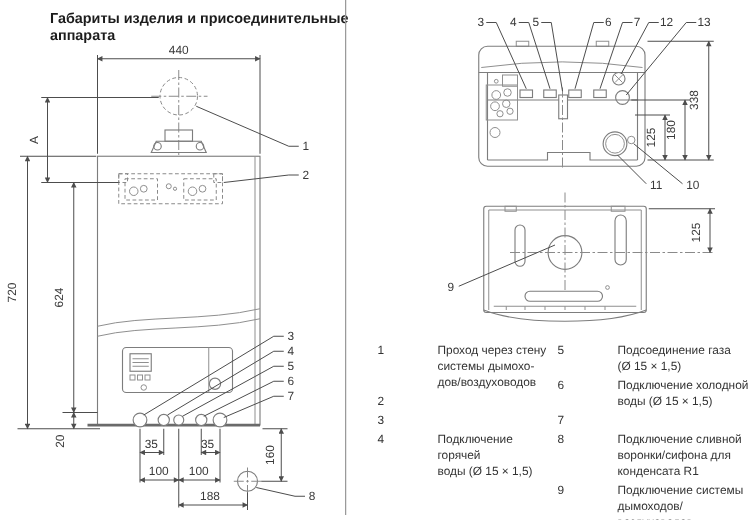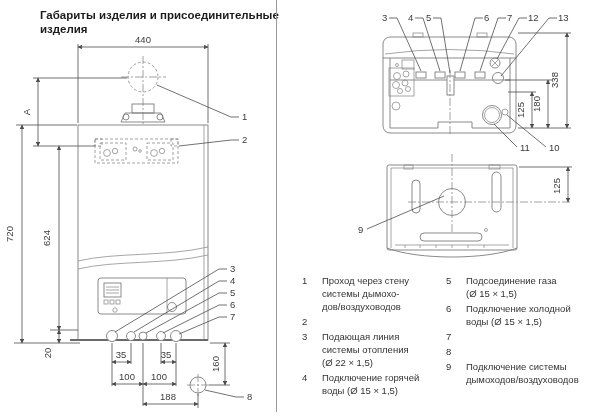--- a/index.html
+++ b/index.html
@@ -16,30 +16,30 @@
   .dash{stroke:#8a8a8a;stroke-width:0.8;fill:none;stroke-dasharray:3 2;}
   .cl{stroke:#8a8a8a;stroke-width:0.8;fill:none;stroke-dasharray:8 2 2 2;}
   .dim{stroke:#4d4d4d;stroke-width:0.8;fill:none;}
   .wht{fill:#ffffff;}
   
   .leg-col{position:absolute;top:274px;font-size:9.5px;color:#333;line-height:13px;}
   #leg1{left:296px;width:142px;}
   #leg2{left:440px;width:160px;}
   .leg-item{display:flex;margin-bottom:2px;}
   .leg-num{flex:none;width:20px;padding-left:6px;}
-  .leg-text{flex:1;}
+  .leg-text{flex:1;margin-left:28px;}
 </style>
 </head>
 <body>
 
 <div id="page">
 
   <div id="title">
     <div>Габариты изделия и присоединительные</div>
-    <div>изделия</div>
+    <div>аппарата</div>
   </div>
 
   <div id="divider"></div>
 
   <svg style="left:0;top:0" width="276" height="416" viewBox="0 0 276 416">
     <defs>
       <marker id="a1" viewBox="0 0 10 10" refX="9" refY="5" markerWidth="7.5" markerHeight="5.5" orient="auto-start-reverse">
           <path d="M0,0 L10,5 L0,10 z" fill="#4d4d4d"></path>
         </marker>
     </defs>
@@ -309,41 +309,41 @@
     <div id="leg1" class="leg-col">
         <div class="leg-item">
           <span class="leg-num">1</span>
           <span class="leg-text">Проход через стену<br>системы дымохо-<br>дов/воздуховодов</span>
         </div>
         <div class="leg-item">
           <span class="leg-num">2</span>
         </div>
         <div class="leg-item">
           <span class="leg-num">3</span>
-          <span class="leg-text">Подающая линия<br>системы отопления<br>(Ø 22 × 1,5)</span>
         </div>
         <div class="leg-item">
           <span class="leg-num">4</span>
           <span class="leg-text">Подключение горячей<br>воды (Ø 15 × 1,5)</span>
         </div>
       </div>
     <div id="leg2" class="leg-col">
         <div class="leg-item">
           <span class="leg-num">5</span>
           <span class="leg-text">Подсоединение газа<br>(Ø 15 × 1,5)</span>
         </div>
         <div class="leg-item">
           <span class="leg-num">6</span>
           <span class="leg-text">Подключение холодной<br>воды (Ø 15 × 1,5)</span>
         </div>
         <div class="leg-item">
           <span class="leg-num">7</span>
         </div>
         <div class="leg-item">
           <span class="leg-num">8</span>
+          <span class="leg-text">Подключение сливной<br>воронки/сифона для<br>конденсата R1</span>
         </div>
         <div class="leg-item">
           <span class="leg-num">9</span>
           <span class="leg-text">Подключение системы<br>дымоходов/воздуховодов</span>
         </div>
       </div>
   </div>
 
 </div>
 

